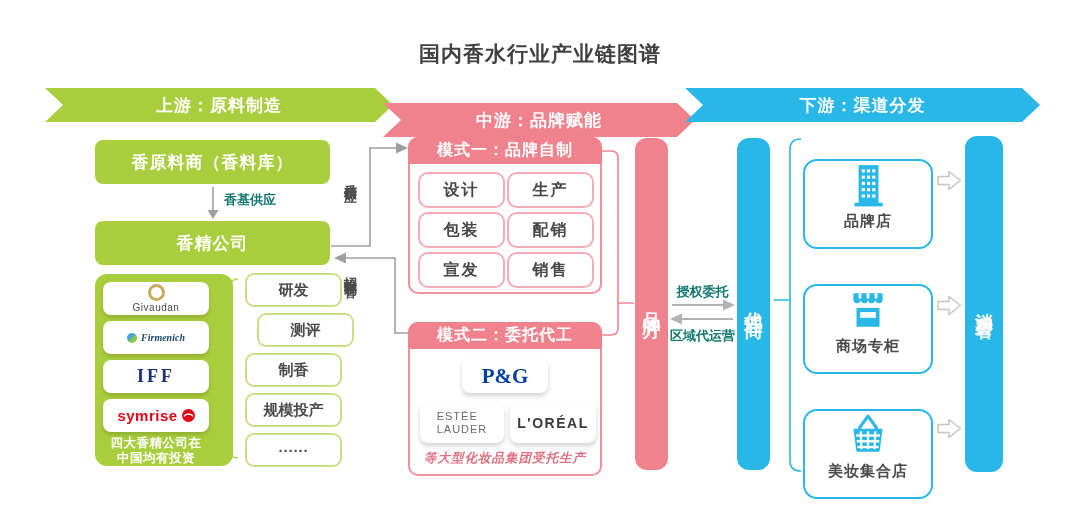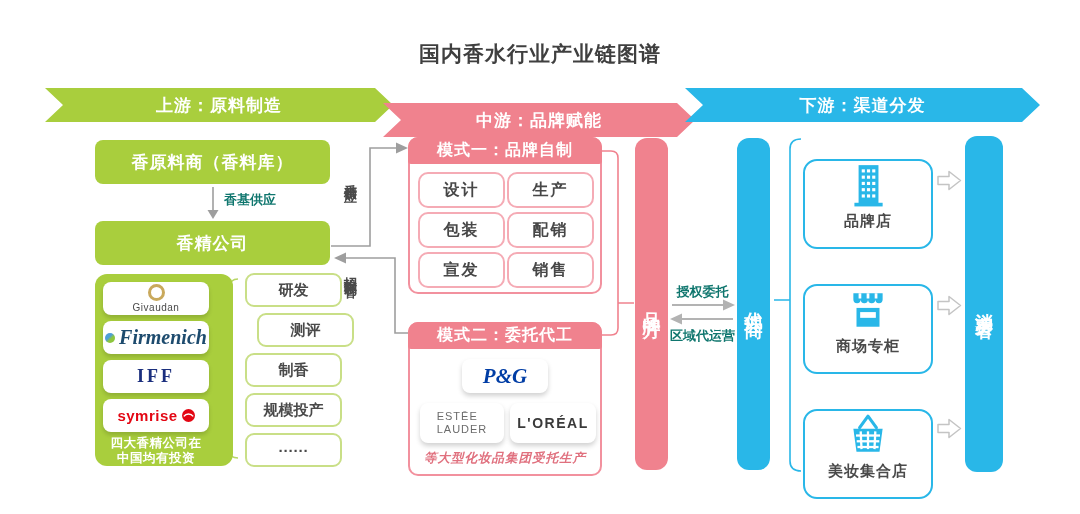--- a/index.html
+++ b/index.html
@@ -47,25 +47,25 @@
   
   .chan{width:130px;height:90px;background:#fff;border:2px solid #29b7e8;border-radius:14px;
         display:flex;flex-direction:column;align-items:center;justify-content:flex-end;padding-bottom:16px;box-sizing:border-box;margin-top:24px;}
   .chan .lbl{font-size:15px;font-weight:bold;color:#4a4a4a;margin-top:4px;letter-spacing:1px;}
   .svg-overlay{left:0;top:0;pointer-events:none;}
   
   .givaudan-ring{width:11px;height:11px;border:3.5px solid #c9a95c;border-radius:50%;box-sizing:content-box;}
   .givaudan-txt{font-size:10px;color:#4a4a4a;margin-top:1px;letter-spacing:.5px;}
   .firmenich{display:flex;align-items:center;gap:4px;}
   .firmenich .dot{width:10px;height:10px;border-radius:50%;background:linear-gradient(135deg,#4f9fd8 40%,#8dc63f 60%);}
-  .firmenich .wm{font-family:"Liberation Serif",serif;font-style:italic;font-weight:bold;font-size:20px;color:#1d4b6e;}
+  .firmenich .wm{font-family:"Liberation Serif",serif;font-style:italic;font-weight:bold;font-size:10px;color:#1d4b6e;}
   .iff{font-family:"Liberation Serif",serif;font-weight:bold;font-size:18px;color:#1b2f7e;letter-spacing:3px;}
   .symrise{display:flex;align-items:center;gap:4px;}
   .symrise .wm{font-size:15px;font-weight:bold;color:#e30613;letter-spacing:.5px;}
-  .pg{font-family:"Liberation Serif",serif;font-style:italic;font-weight:bold;font-size:21px;color:#003da5;}
+  .pg{font-family:"Liberation Serif",serif;font-weight:bold;font-size:21px;color:#003da5;}
   .estee{font-size:11px;color:#6b6b6b;letter-spacing:1px;line-height:1.15;text-align:left;}
   .loreal{font-size:14px;font-weight:600;color:#3a3a3a;letter-spacing:1.5px;}
   .mode2-cap{font-style:italic;font-weight:bold;font-size:12.5px;color:#e0707e;letter-spacing:1px;text-align:center;}
 </style>
 </head>
 <body>
 
 <svg class="abs svg-overlay" width="1080" height="514" viewBox="0 0 1080 514">
 
   <path d="M213,187 V211" stroke="#9e9e9e" stroke-width="1.6" fill="none"></path>

